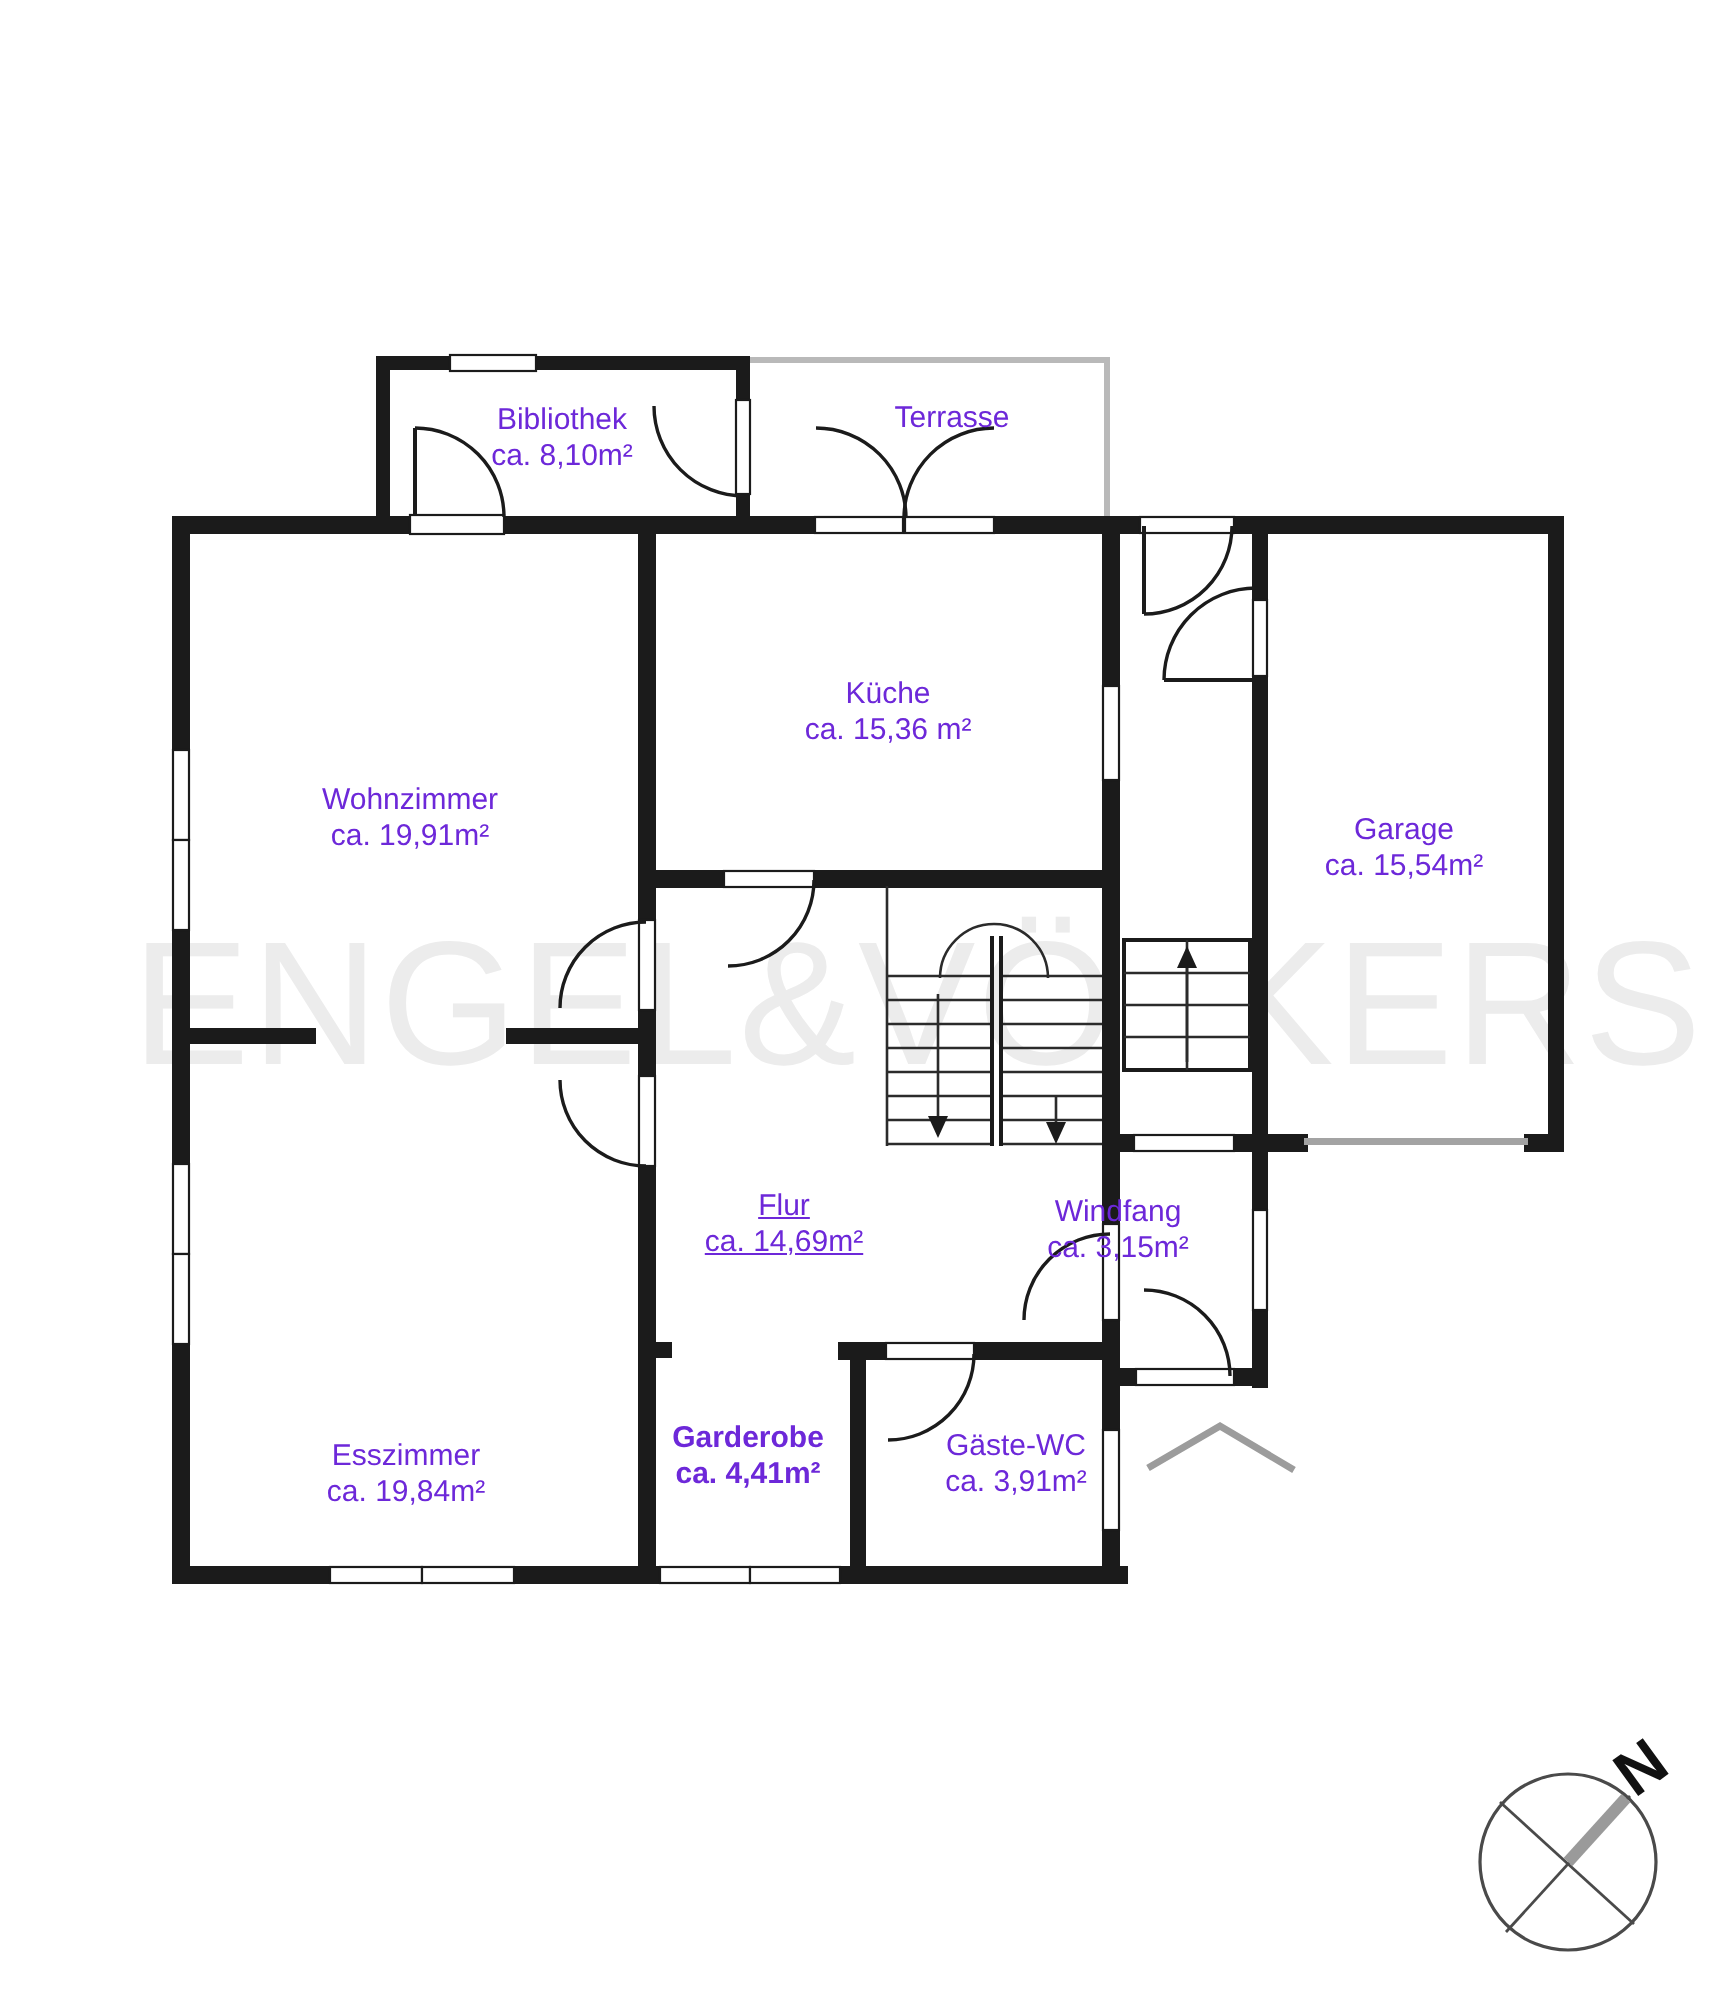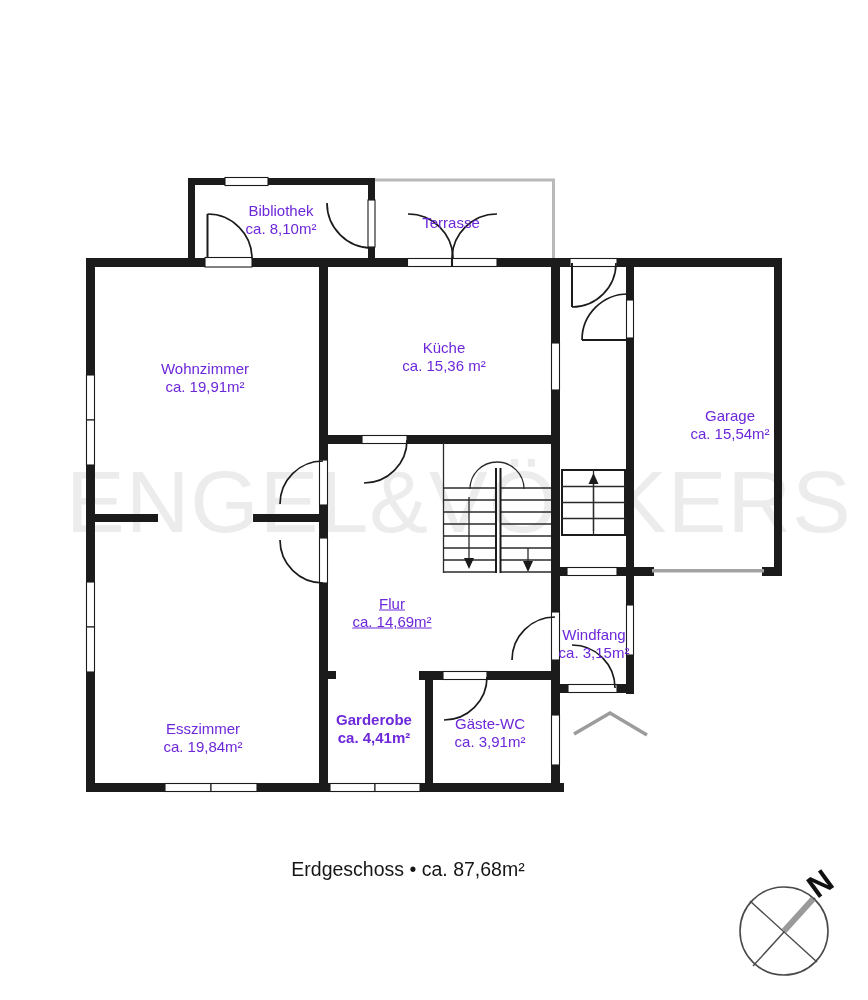--- a/index.html
+++ b/index.html
@@ -16,29 +16,29 @@
   .door{fill:none;stroke:#1b1b1b;stroke-width:1.7;}
   .leafline{stroke:#1b1b1b;stroke-width:2;}
   .stair{stroke:#2b2b2b;stroke-width:1.3;fill:none;}
   .stairbold{stroke:#1b1b1b;stroke-width:2;fill:none;}
   .arrowhead{fill:#1b1b1b;}
   .gray{stroke:#b9b9b9;fill:none;}
   
   .room-label{position:absolute;transform:translate(-50%,-50%);text-align:center;
               color:#6d28d9;font-size:15px;line-height:17.5px;white-space:nowrap;}
   .lbl-bibliothek{left:281px;top:219px;}
-  .lbl-terrasse{left:451px;top:209px;margin-top:14px;}
+  .lbl-terrasse{left:476px;top:209px;}
   .lbl-kueche{left:444px;top:356px;text-align:center;}
-  .lbl-wohnzimmer{left:205px;top:377px;}
-  .lbl-garage{left:702px;top:424px;margin-left:28px;}
+  .lbl-wohnzimmer{left:205px;top:409px;}
+  .lbl-garage{left:702px;top:424px;}
   .lbl-esszimmer{left:203px;top:692px;margin-top:45px;}
   .lbl-flur{left:392px;top:612px;text-decoration:underline;}
-  .lbl-windfang{left:594px;top:615px;margin-top:28px;}
+  .lbl-windfang{left:559px;top:615px;}
   .lbl-garderobe{left:374px;top:728px;font-weight:bold;}
-  .lbl-gaestewc{left:490px;top:732px;text-align:center;}
+  .lbl-gaestewc{left:508px;top:732px;text-align:center;}
   .caption{position:absolute;left:408px;top:869px;transform:translate(-50%,-50%);
            font-size:19.5px;color:#161616;white-space:nowrap;}
 </style>
 </head>
 <body>
 
 <div id="stage">
 
   <div class="watermark">ENGEL&amp;VÖLKERS</div>
 
@@ -187,15 +187,14 @@
   </div>
   <div class="room-label lbl-garderobe">
     <div>Garderobe</div>
     <div>ca. 4,41m²</div>
   </div>
   <div class="room-label lbl-gaestewc">
     <div>Gäste-WC</div>
     <div>ca. 3,91m²</div>
   </div>
 
-  <div class="caption">Erdgeschoss • ca. 87,68m²</div>
 
 </div>
 
 </body></html>

